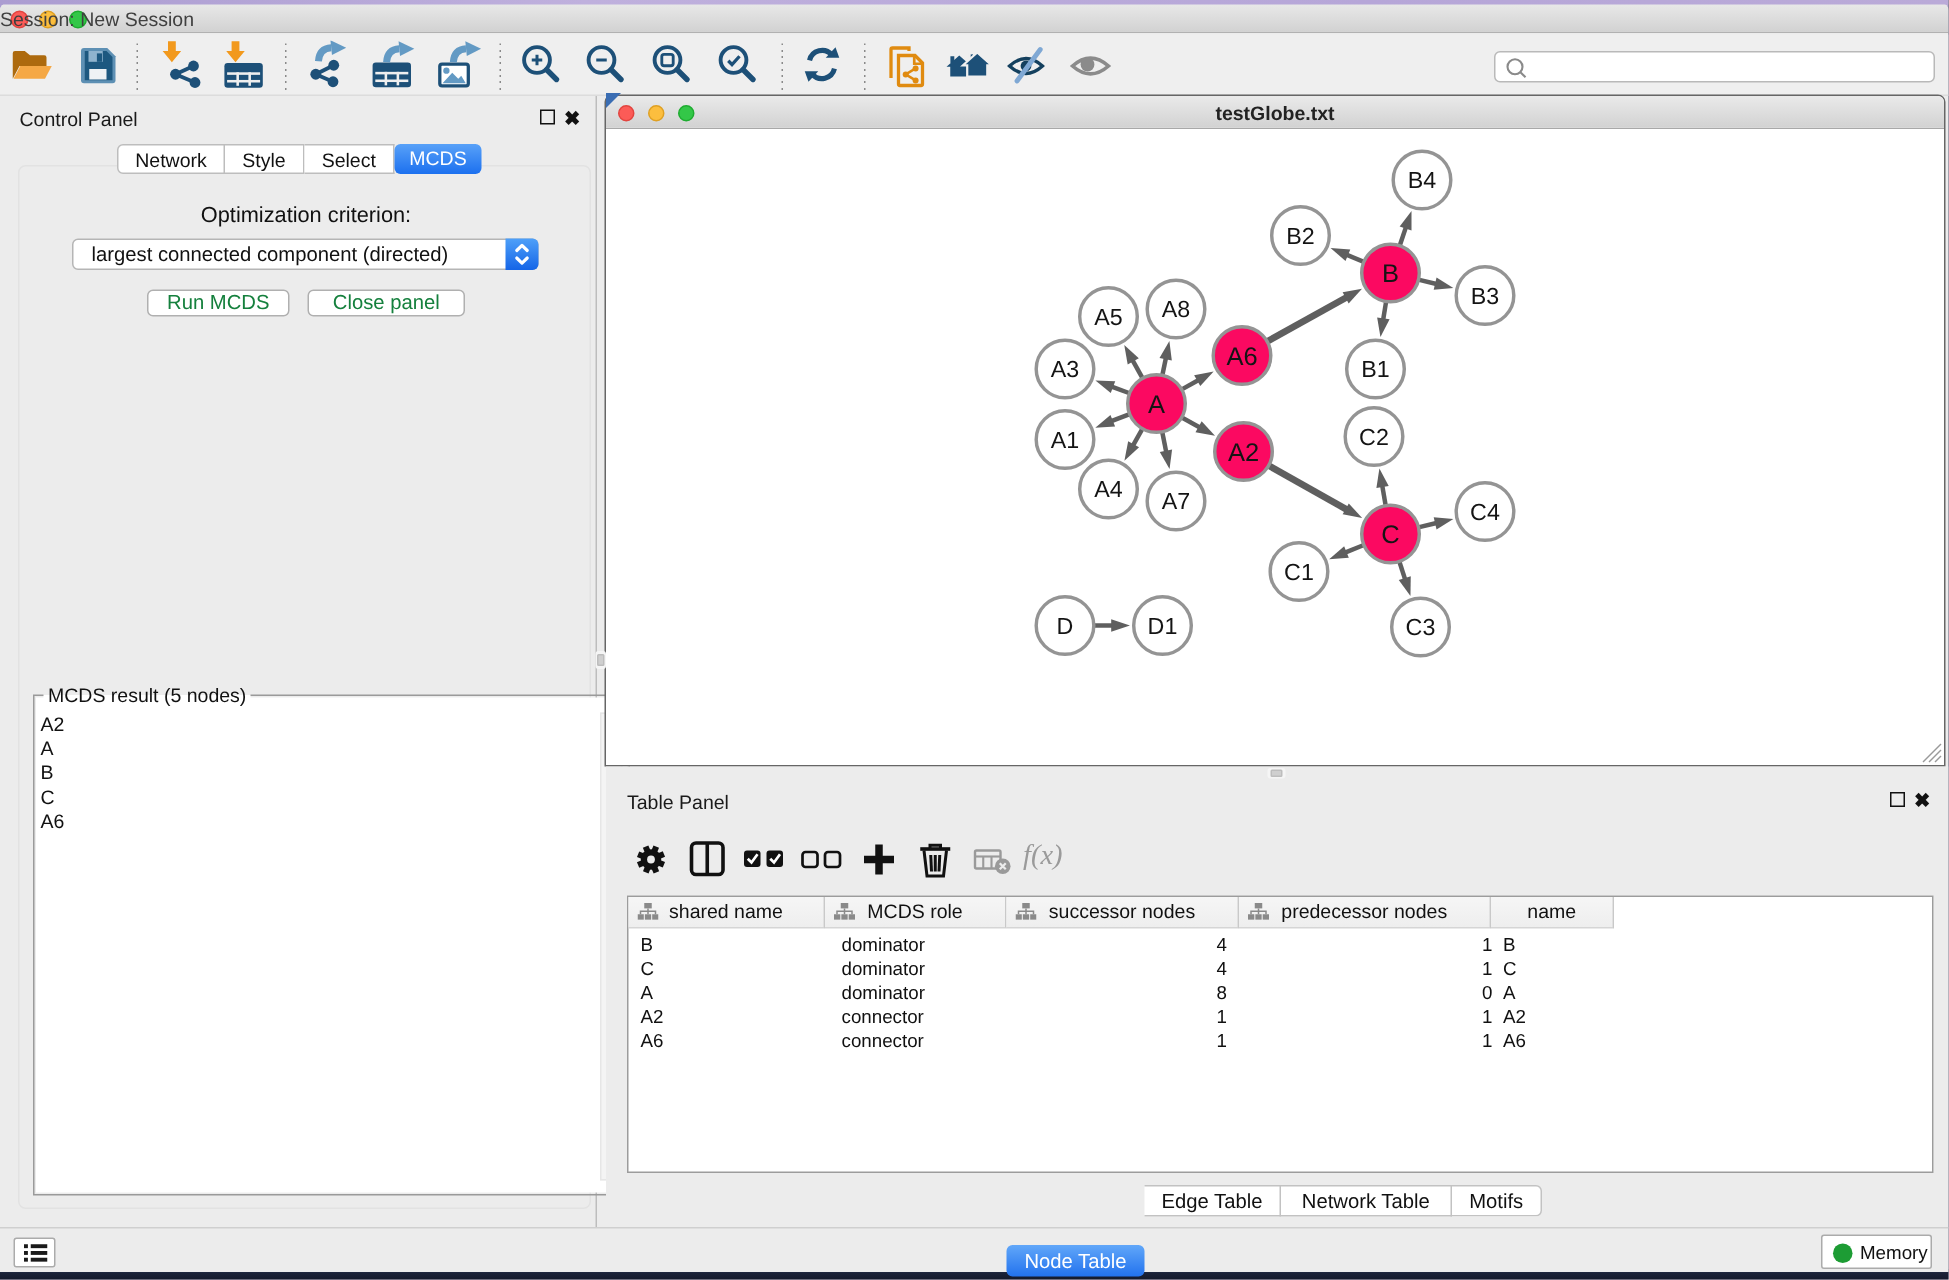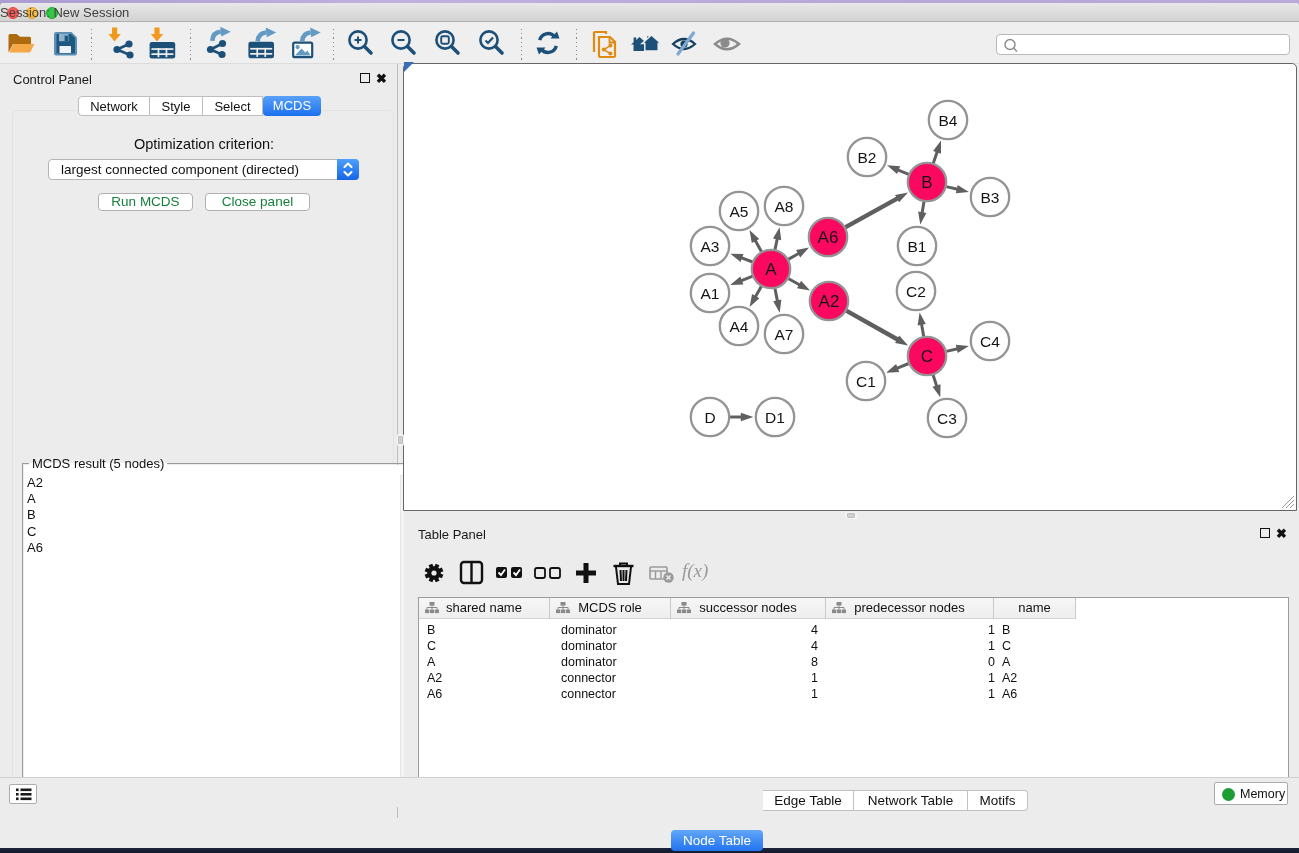--- a/index.html
+++ b/index.html
@@ -77,21 +77,21 @@
   .td { position:absolute; font-size:12.5px; color:#111; height:16px; line-height:16px; }
   .td.num { text-align:right; }
   #tp-tabs { position:absolute; left:267px; top:279px; height:21px; z-index:5; }
   .seg2 { float:left; height:21px; border:1px solid #c2c2c2; border-left:none; background:#fff;
      font-size:13.5px; color:#111; text-align:center; line-height:20px; }
   .seg2.first { border-left:1px solid #c2c2c2; border-radius:4px 0 0 4px;margin-top:40px; }
   .seg2.last { border-radius:0 4px 4px 0; }
   .seg2.sel { background:linear-gradient(#61a7f9,#2272ee); color:#fff; border:none; border-radius:4px; line-height:21px; }
 
   
-  #statusbar { position:absolute; left:0; top:775px; width:1299px; height:30px; background:#ececec; border-top:1px solid #cfcfcf; }
+  #statusbar { position:absolute; left:0; top:816px; width:1299px; height:30px; background:#ececec; border-top:1px solid #cfcfcf; }
   #sb-left { position:absolute; left:9px; top:6px; width:28px; height:20px; background:#fff; border:1px solid #ababab; border-radius:2px; }
   #sb-mem { position:absolute; left:1214px; top:4px; width:74px; height:23px; background:#fff; border:1px solid #ababab; border-radius:2px;
      font-size:12.5px; color:#111; }
   #sb-mem .dot { position:absolute; left:7px; top:5px; width:13px; height:13px; border-radius:50%; background:#1d9c34; }
   #sb-mem .lbl { position:absolute; left:25px; top:4px; }
 </style>
 </head>
 <body>
 <div id="desktop">
 <div id="botstrip"></div>
@@ -271,20 +271,26 @@
               <div class="li">B</div>
               <div class="li">C</div>
               <div class="li">A6</div>
           <div id="gb-scroll"></div>
         </div>
       </div>
     </div>
   </div>
 
   <div id="netframe">
+    <div id="nf-title">
+      <div class="tl t-red"></div>
+          <div class="tl t-yel"></div>
+          <div class="tl t-grn"></div>
+      <div id="nf-text">testGlobe.txt</div>
+    </div>
     <svg id="graph" width="892" height="424" viewBox="404 86 892 424">
 <g stroke="#5f5f5f" fill="#5f5f5f">
 <line x1="761.5" y1="251.8" x2="755.0" y2="240.1" stroke-width="3"></line>
 <polygon points="749.5,230.0 759.2,238.9 751.8,243.0" stroke="none"></polygon>
 <line x1="775.0" y1="249.7" x2="777.3" y2="238.5" stroke-width="3"></line>
 <polygon points="779.6,227.3 781.2,240.3 773.0,238.6" stroke="none"></polygon>
 <line x1="752.6" y1="262.0" x2="741.1" y2="257.7" stroke-width="3"></line>
 <polygon points="730.3,253.7 743.5,254.1 740.5,262.0" stroke="none"></polygon>
 <line x1="752.7" y1="276.2" x2="740.9" y2="280.8" stroke-width="3"></line>
 <polygon points="730.2,285.1 740.3,276.6 743.4,284.4" stroke="none"></polygon>

